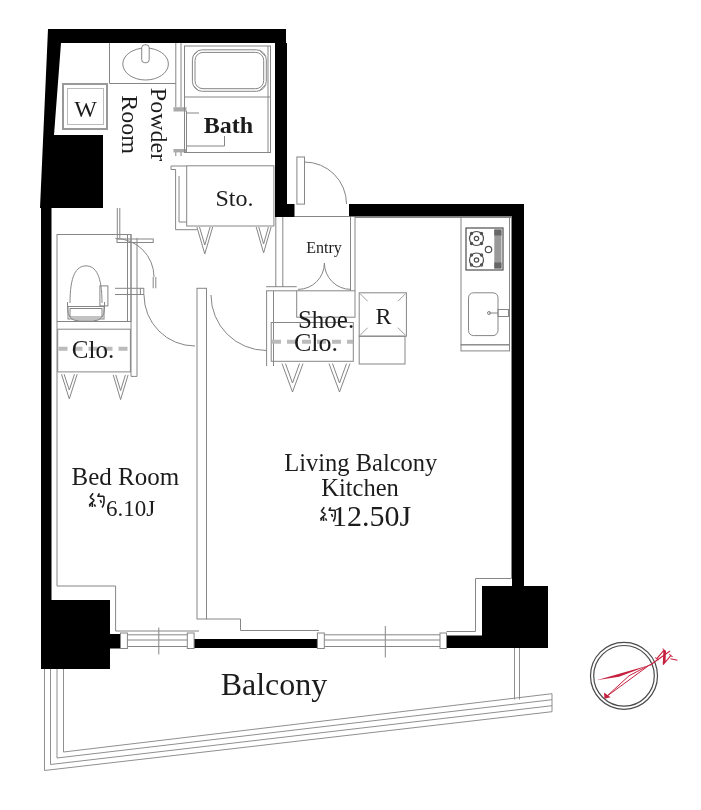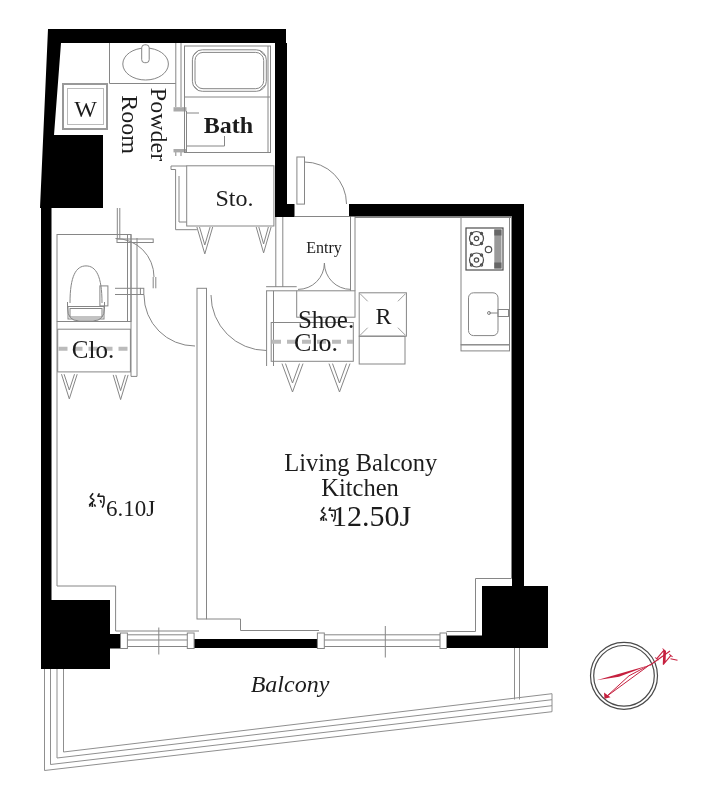--- a/index.html
+++ b/index.html
@@ -202,22 +202,23 @@
 <div class="lb" style="left:324px;top:247.8px;transform:translate(-50%,-50%);font-size:16px;">Entry</div>
 
 <div class="lb" style="left:326px;top:320px;transform:translate(-50%,-50%);font-size:25px;">Shoe.</div>
 
 <div class="lb" style="left:383.4px;top:316px;transform:translate(-50%,-50%);font-size:24px;">R</div>
 
 <div class="lb" style="left:316px;top:342.5px;transform:translate(-50%,-50%);font-size:26px;">Clo.</div>
 
 <div class="lb" style="left:93px;top:350px;transform:translate(-50%,-50%);font-size:25px;">Clo.</div>
 
+<div class="lb" style="left:125.4px;top:477.2px;transform:translate(-50%,-50%);font-size:25px;">Bed Room</div>
 
 <div class="lb" style="left:106px;top:509px;transform:translate(0,-50%);font-size:23px;">6.10J</div>
 
 <div class="lb" style="left:360.8px;top:463px;transform:translate(-50%,-50%);font-size:24.5px;">Living Balcony</div>
 <div class="lb" style="left:360.1px;top:488px;transform:translate(-50%,-50%);font-size:24.5px;">Kitchen</div>
 
 <div class="lb" style="left:332px;top:515.5px;transform:translate(0,-50%);font-size:30px;">12.50J</div>
 
-<div class="lb" style="left:290px;top:684px;transform:translate(-50%,-50%);font-size:24px;font-style:italic;">Balcony</div>
+<div class="lb" style="left:274px;top:684px;transform:translate(-50%,-50%);font-size:32px;">Balcony</div>
 </div>
 
 </body></html>

